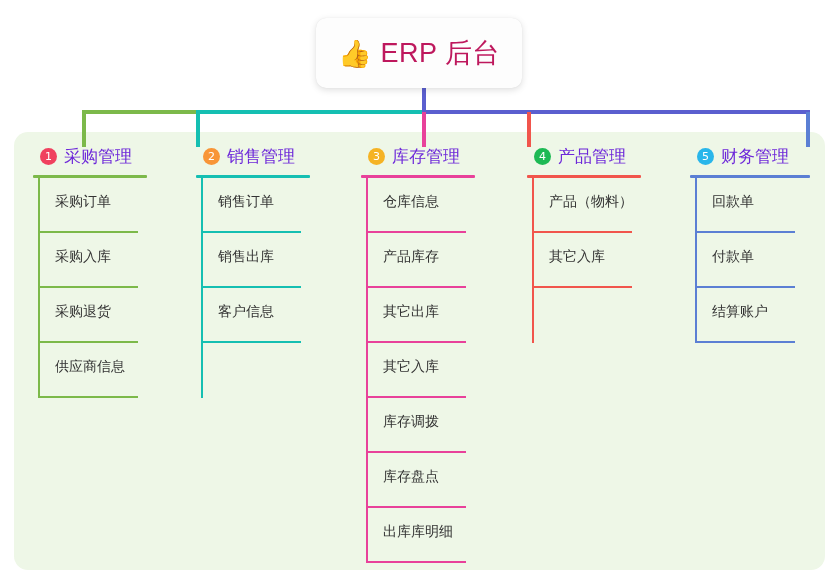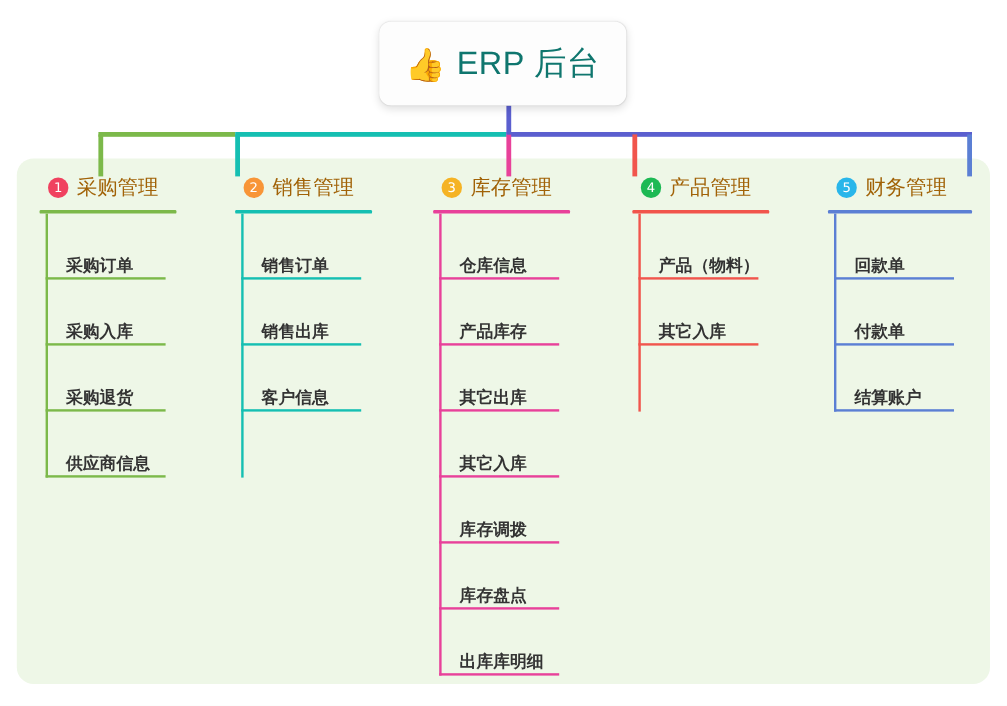--- a/index.html
+++ b/index.html
@@ -36,21 +36,21 @@
     z-index: 6;
   }
   .root-emoji {
     font-size: 27px;
     line-height: 1;
     display: inline-block;
     transform: translateY(1px);
   }
   .root-title {
     font-size: 27px;
-    color: #0f766e;
+    color: #be185d;
     letter-spacing: 0.5px;
     white-space: nowrap;
   }
 
   
   .stem-root {
     position: absolute;
     left: 422px;
     top: 88px;
     width: 4px;
@@ -104,21 +104,21 @@
     border-radius: 50%;
     color: #ffffff;
     font-size: 11px;
     line-height: 17px;
     text-align: center;
     font-family: "DejaVu Sans", sans-serif;
     flex: 0 0 auto;
   }
   .col-title {
     font-size: 17px;
-    color: #a16207;
+    color: #6d28d9;
     white-space: nowrap;
   }
   .col-rule {
     height: 3px;
     margin-top: 6px;
     border-radius: 1px;
   }
   .col-body {
     position: relative;
     padding-top: 0;
@@ -131,25 +131,24 @@
     z-index: 1;
   }
   .leaf {
     position: relative;
     height: 55px;
     z-index: 2;
   }
   .leaf-label {
     position: absolute;
     left: 22px;
-    bottom: 2px;
+    bottom: 22px;
     font-size: 14px;
     color: #333333;
     white-space: nowrap;
-    font-weight: bold;
   }
   .leaf-rule {
     position: absolute;
     left: 5px;
     bottom: 0;
     width: 100px;
     height: 2px;
   }
 </style>
 </head>

